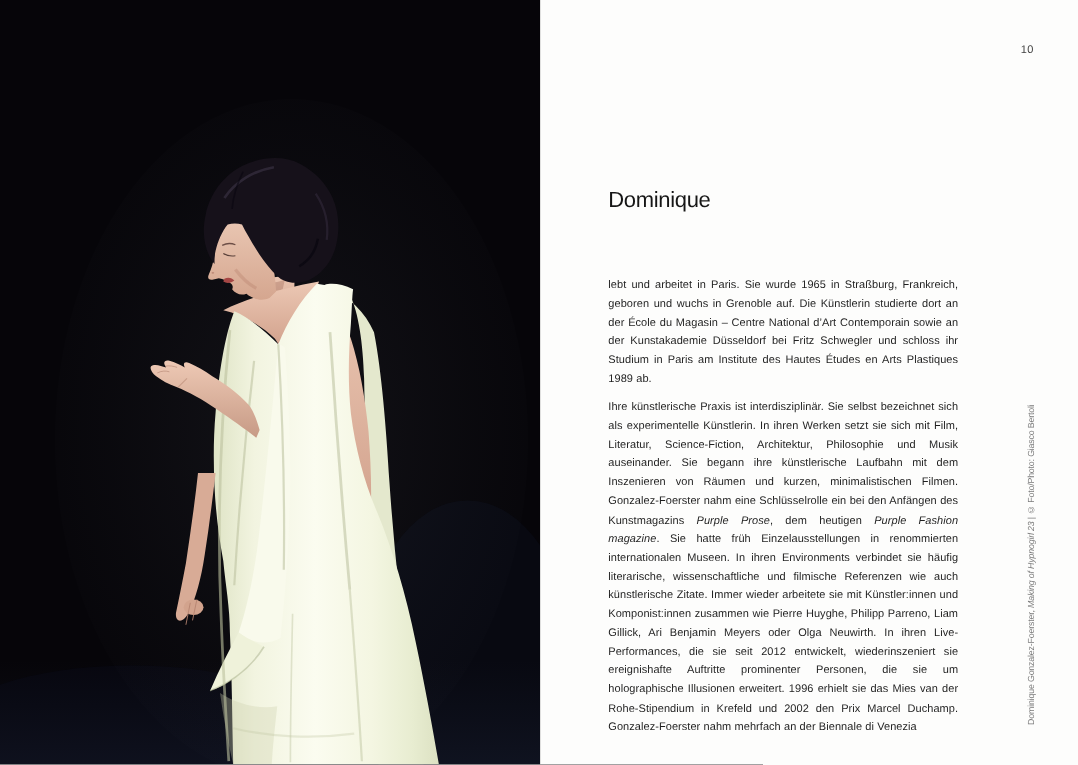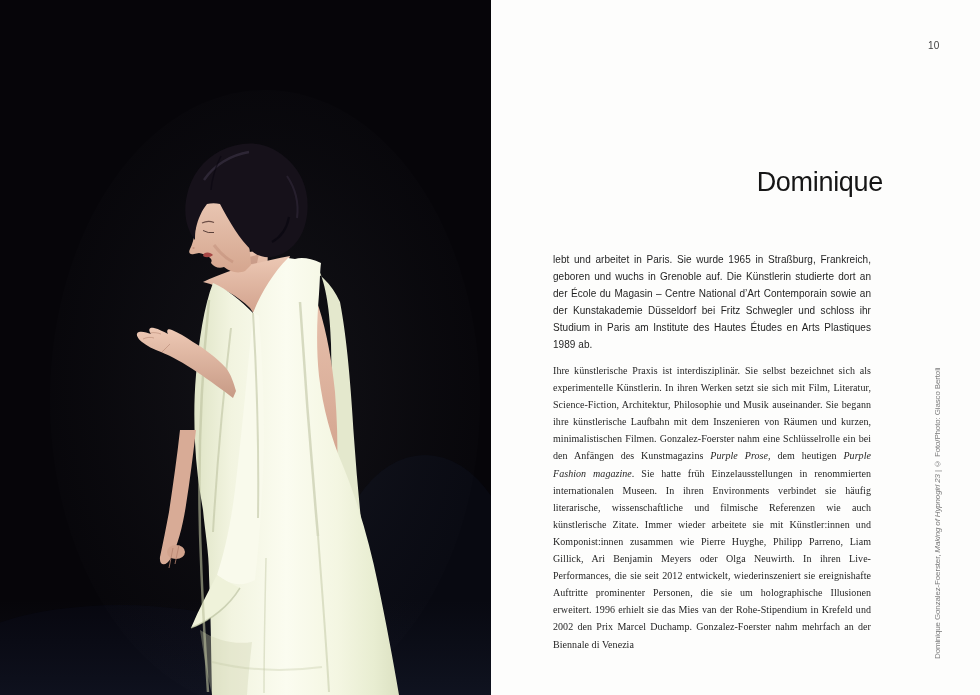--- a/index.html
+++ b/index.html
@@ -21,30 +21,30 @@
   .pagenum {
     position: absolute; left: 928px; top: 40px; width: 28px;
     font-size: 10px; line-height: 12px; color: #3f3f3f;
     text-align: left; letter-spacing: 0.2px;
   }
   .article {
     position: absolute; left: 553px; top: 0; width: 318px;
   }
   .title {
     position: absolute; left: 0; top: 166px; width: 330px;
-    font-size: 27px; line-height: 32.5px; font-weight: 400;
-    letter-spacing: -0.3px; color: #161616; margin: 0; text-align: right;
+    font-size: 20px; line-height: 32.5px; font-weight: 400;
+    letter-spacing: -0.3px; color: #161616; margin: 0;
   }
   .para {
     position: absolute; left: 0; width: 318px; margin: 0;
     font-size: 10px; line-height: 17.1px; color: #1f1f1f;
     text-align: justify; letter-spacing: 0.05px; word-spacing: 0.1px;
   }
   .para-1 { top: 251px; }
-  .para-2 { top: 362px; font-family: Liberation Serif, serif; }
+  .para-2 { top: 362px; }
   .caption-vertical {
     position: absolute; left: 933px; top: 343px; height: 316px; width: 14px;
     writing-mode: vertical-rl; transform: rotate(180deg);
     font-size: 8px; letter-spacing: -0.15px; color: #7b7b7b;
     white-space: nowrap;
   }
 </style>
 </head>
 <body>
 

